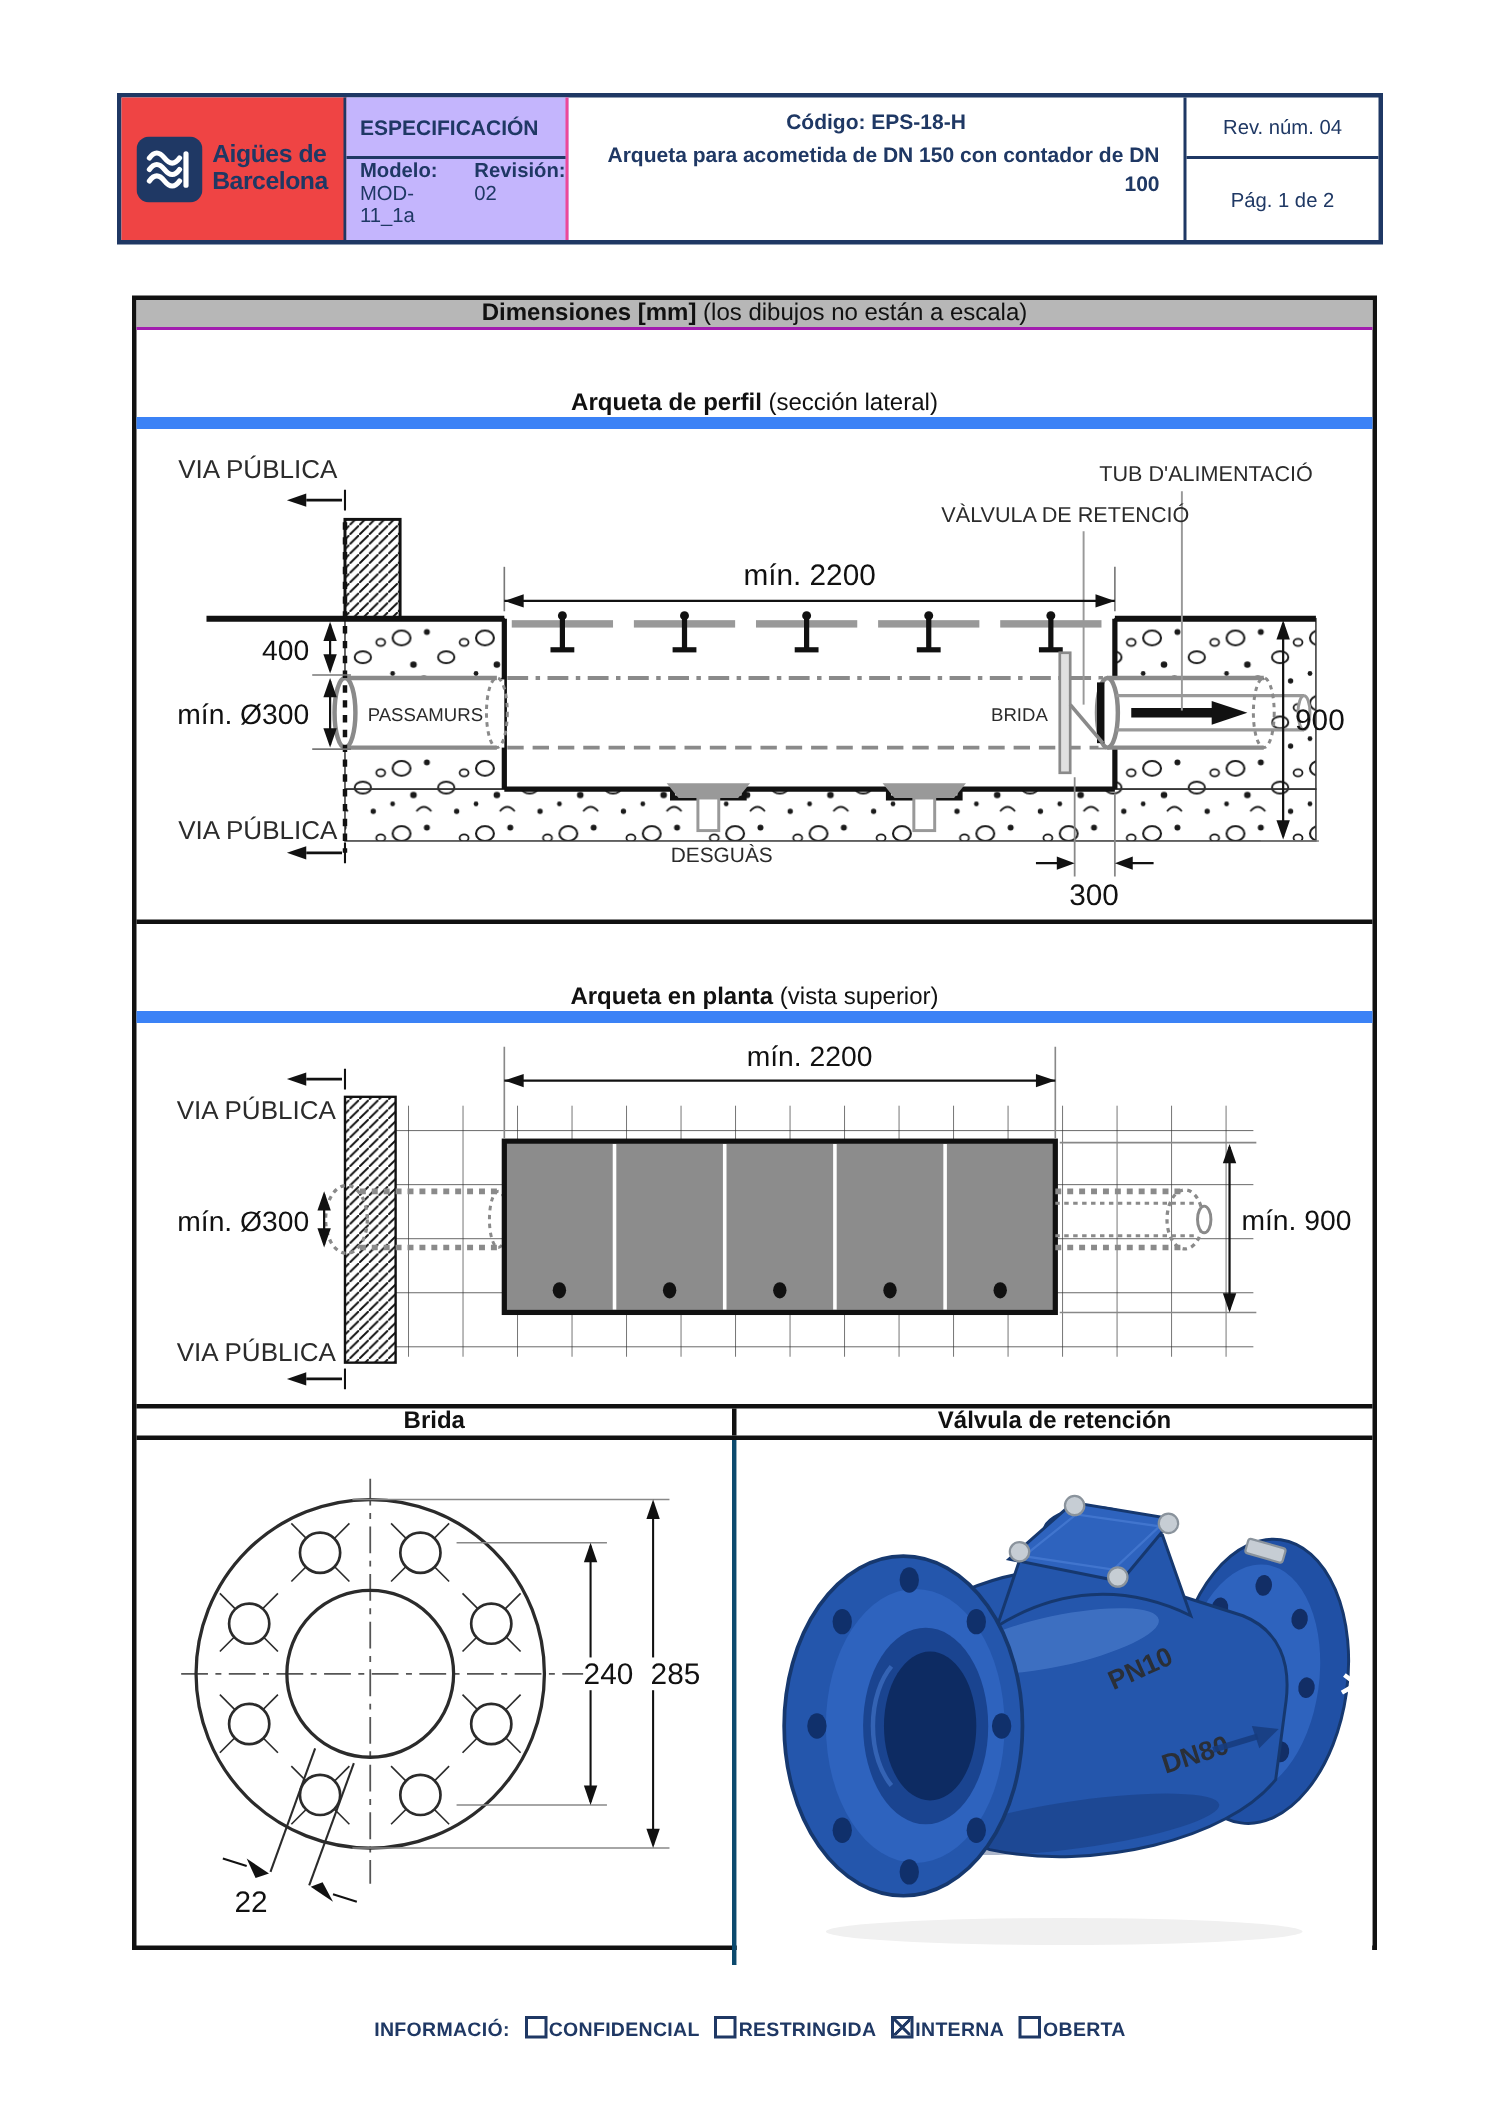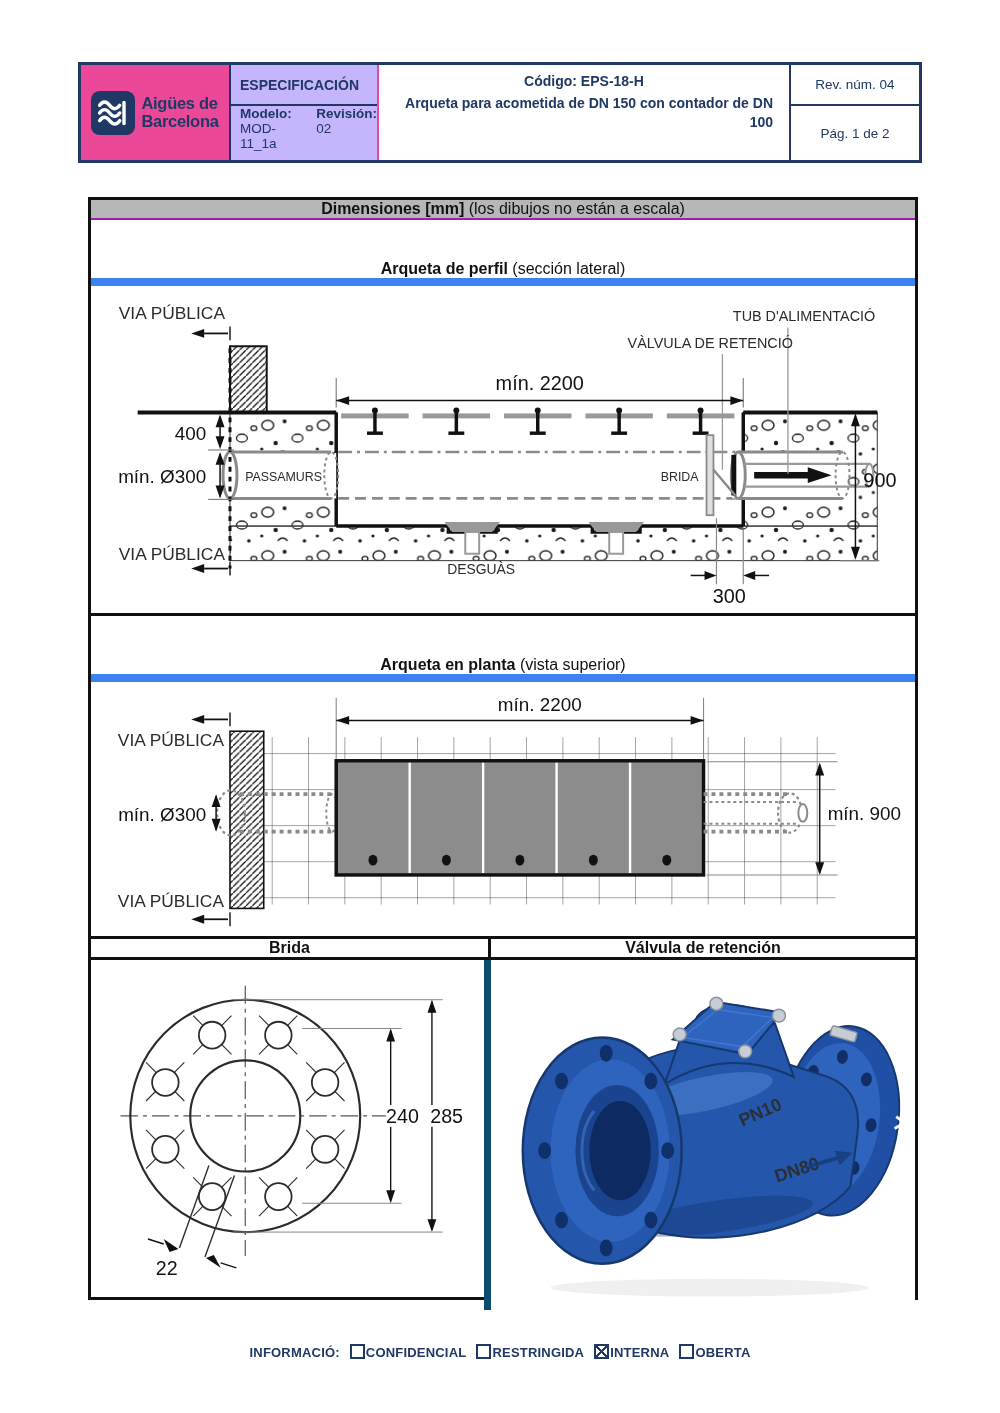--- a/index.html
+++ b/index.html
@@ -3,21 +3,21 @@
 <meta charset="utf-8">
 <style>
   html,body{margin:0;padding:0;background:#ffffff;}
   .page{position:relative;width:1000px;height:1413px;background:#fff;
         font-family:"Liberation Sans",sans-serif;overflow:hidden;}
 
   
   .hdr{position:absolute;left:78px;top:62px;width:844px;height:101px;
        border:3px solid #1F3864;box-sizing:border-box;display:flex;color:#1F3864;background:#fff;}
   .hdr .c1{width:150px;border-right:2px solid #1F3864;box-sizing:border-box;
-           display:flex;align-items:center;justify-content:center;gap:6px;background:#ec4899;}
+           display:flex;align-items:center;justify-content:center;gap:6px;background:#ef4444;}
   .logo-txt{font-weight:bold;font-size:16.5px;line-height:1.05;letter-spacing:-0.3px;}
   .hdr .c2{width:148px;border-right:2px solid #ec4899;box-sizing:border-box;background:#c4b5fd;
            display:flex;flex-direction:column;}
   .c2 .r1{height:41px;border-bottom:2px solid #1F3864;box-sizing:border-box;
           display:flex;align-items:center;padding-left:9px;font-weight:bold;font-size:14px;}
   .c2 .r2{flex:1;display:flex;flex-direction:row;justify-content:center;gap:5px;
           padding-left:9px;font-size:13.5px;}
   .c2 .r2 b{font-weight:bold;}
   .hdr .c3{width:412px;border-right:2px solid #1F3864;box-sizing:border-box;
            display:flex;flex-direction:column;align-items:center;text-align:right;}
@@ -40,21 +40,21 @@
   .drawrow svg{display:block;width:100%;height:100%;}
   .r-perfil{height:330px;}
   .r-planta{height:257px;}
   .twohdr{height:39px;box-sizing:border-box;border-bottom:3px solid #111;display:flex;}
   .twohdr .cell{display:flex;align-items:center;justify-content:center;
                 font-weight:bold;font-size:16px;color:#111;box-sizing:border-box;}
   .twohdr .cl{width:400px;border-right:3px solid #111;}
   .twohdr .cr{flex:1;border-radius:17px;}
   .twobody{flex:1;display:flex;}
   .twobody .cell{box-sizing:border-box;overflow:hidden;}
-  .twobody .cl{width:400px;border-right:7px solid #0c4a6e;}
+  .twobody .cl{width:400px;border-right:3px solid #0c4a6e;}
   .twobody .cr{flex:1;}
   .twobody svg{display:block;width:100%;height:100%;}
 
   
   text{font-family:"Liberation Sans",sans-serif;fill:#2b2b2b;}
   .dim{fill:#111;}
 
   
   .footer{position:absolute;left:0;top:1344px;width:1000px;text-align:center;
           color:#1F3864;font-weight:bold;font-size:13px;letter-spacing:0.2px;}

